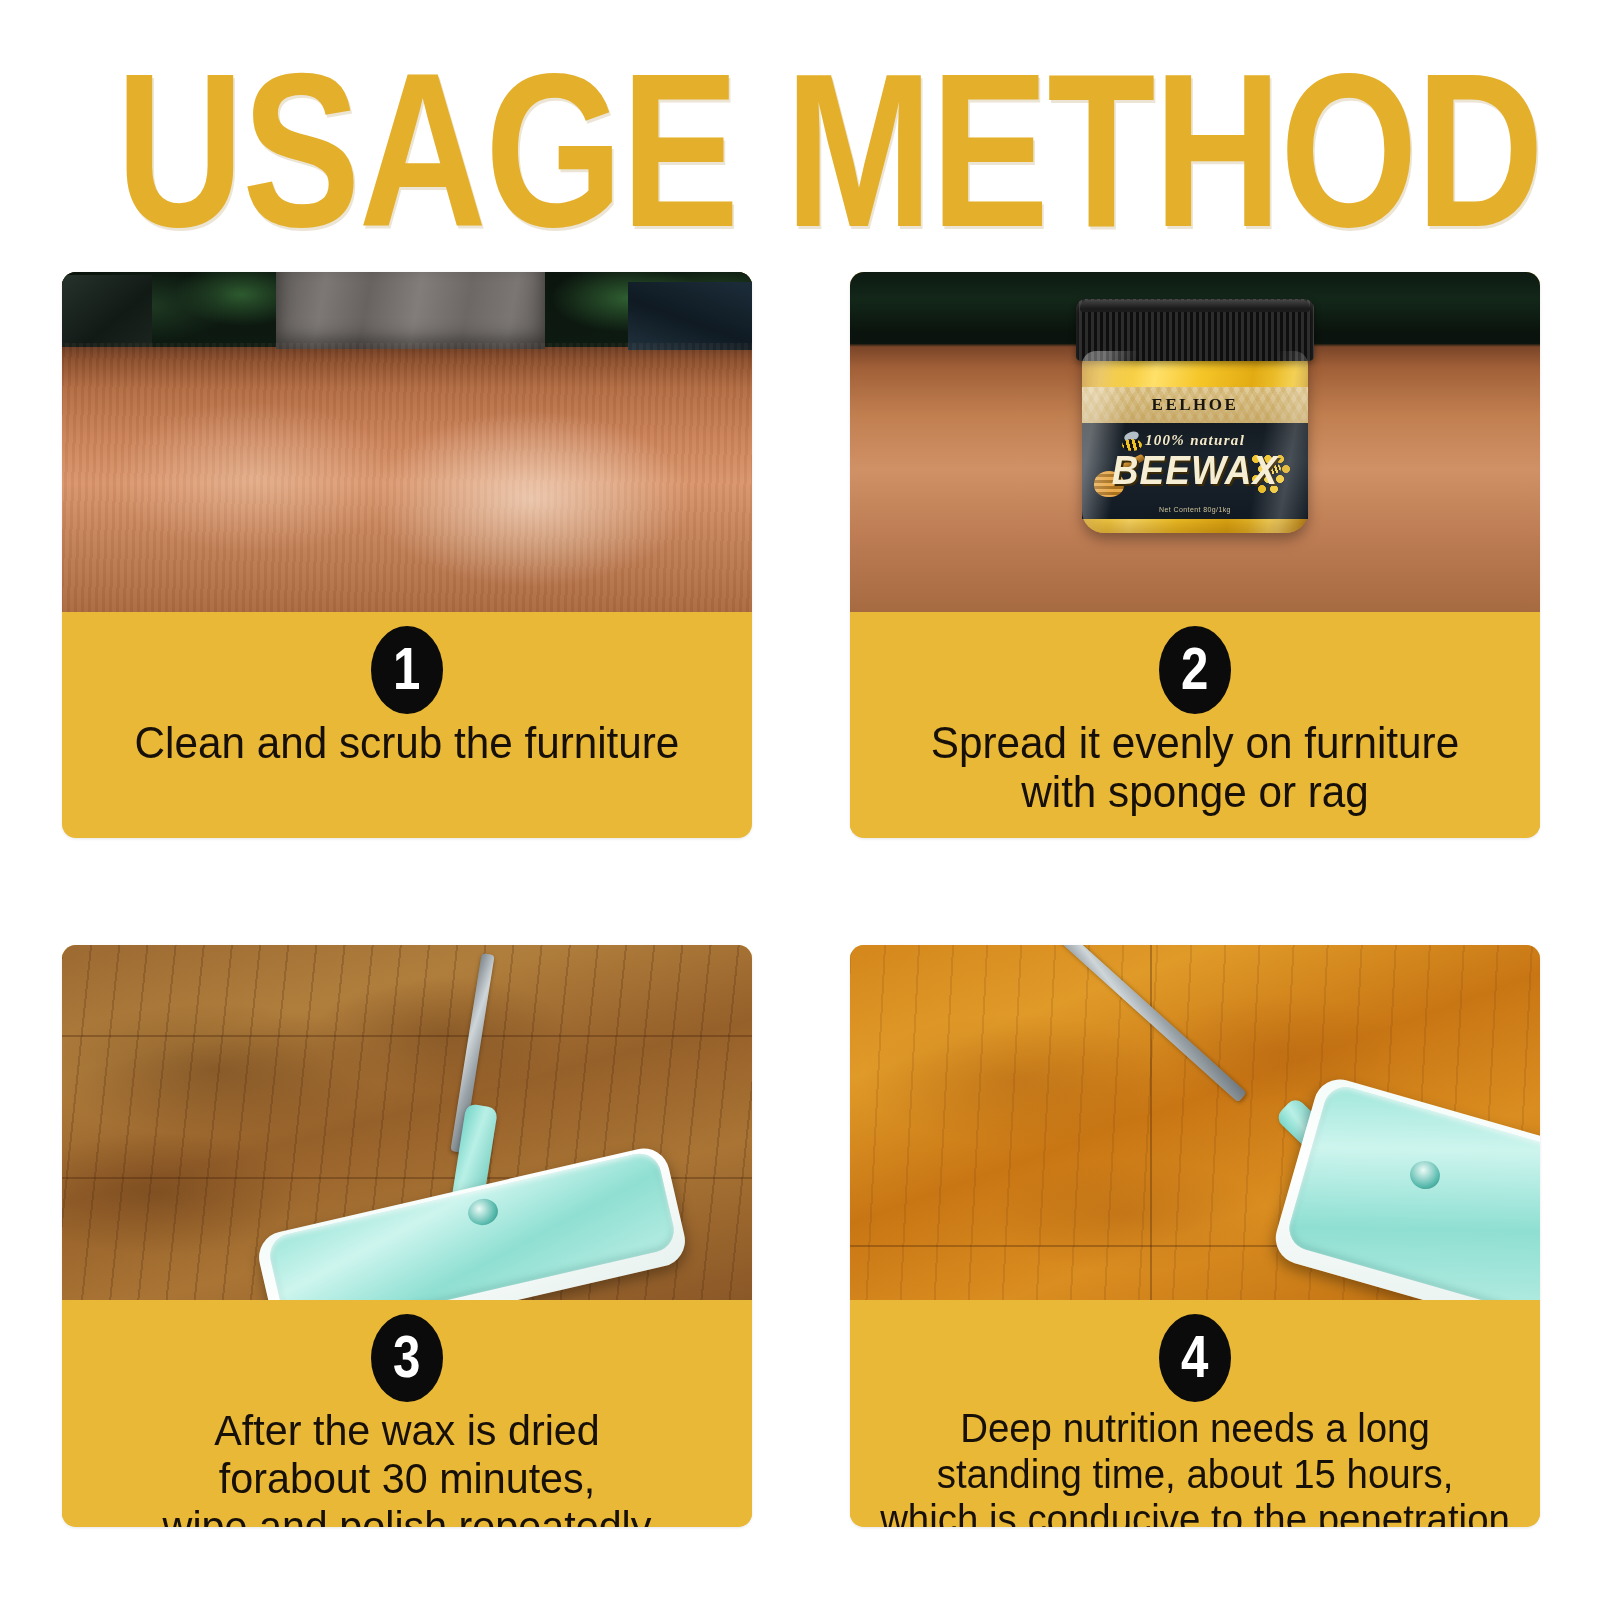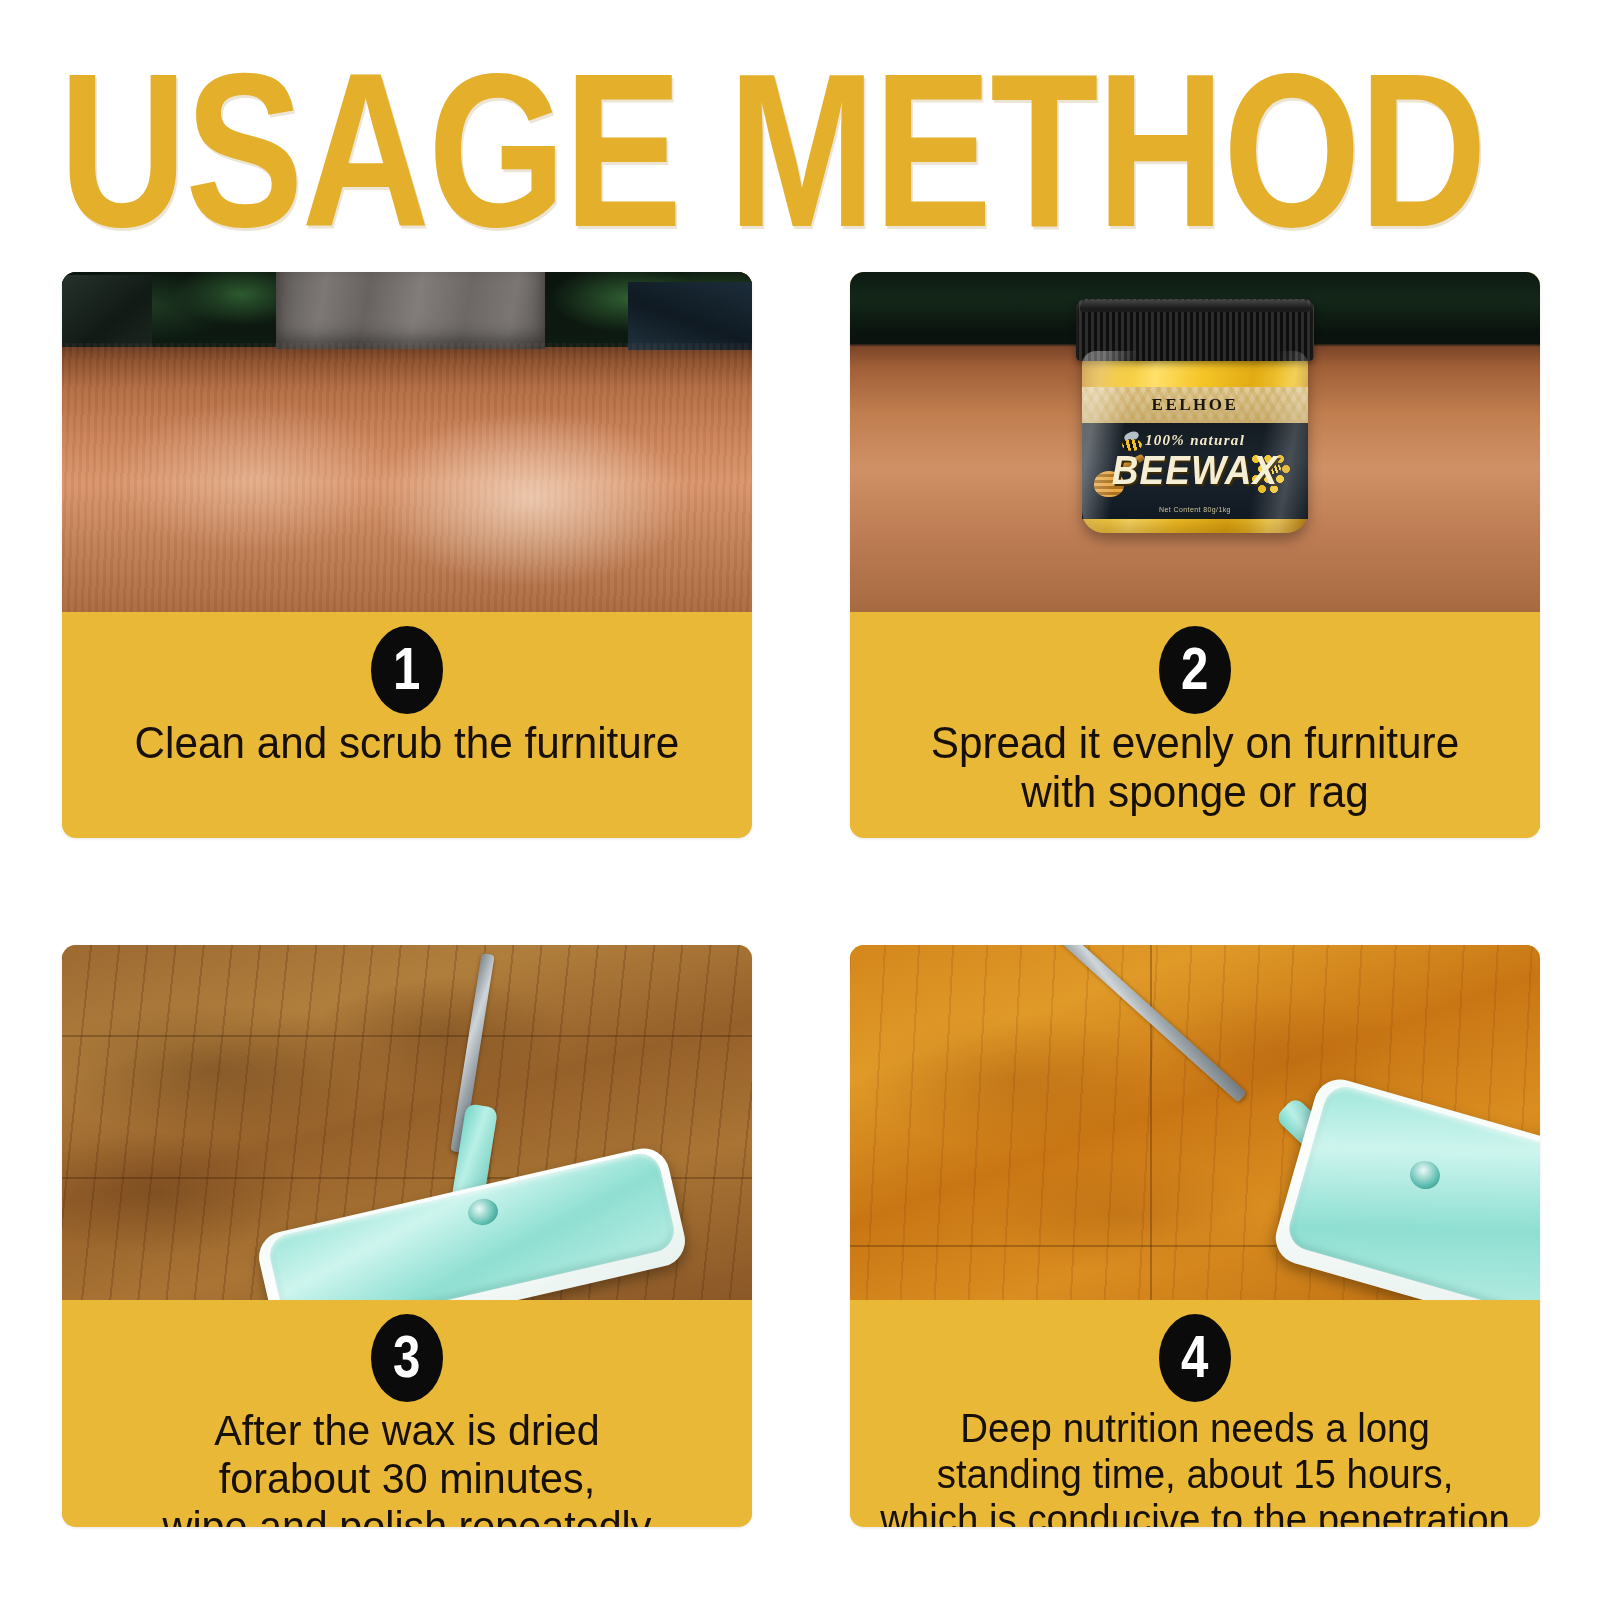--- a/index.html
+++ b/index.html
@@ -7,21 +7,21 @@
   body {
     background:#ffffff;
     font-family:"Liberation Sans", sans-serif;
     overflow:hidden;
     position:relative;
   }
 
   
   .title-wrap{
     position:absolute; left:0; top:62px; width:1601px; height:180px;
-    display:flex; align-items:center; justify-content:flex-end;
+    display:flex; align-items:center; justify-content:flex-start;
   }
   .title{
     font-family:"Liberation Sans Narrow","Liberation Sans",sans-serif;
     font-weight:bold;
     font-size:206px;
     line-height:0.84;
     letter-spacing:-2px;
     color:#e4af2b;
     transform:scaleX(0.86) scaleY(1.06);
     transform-origin:center center;

